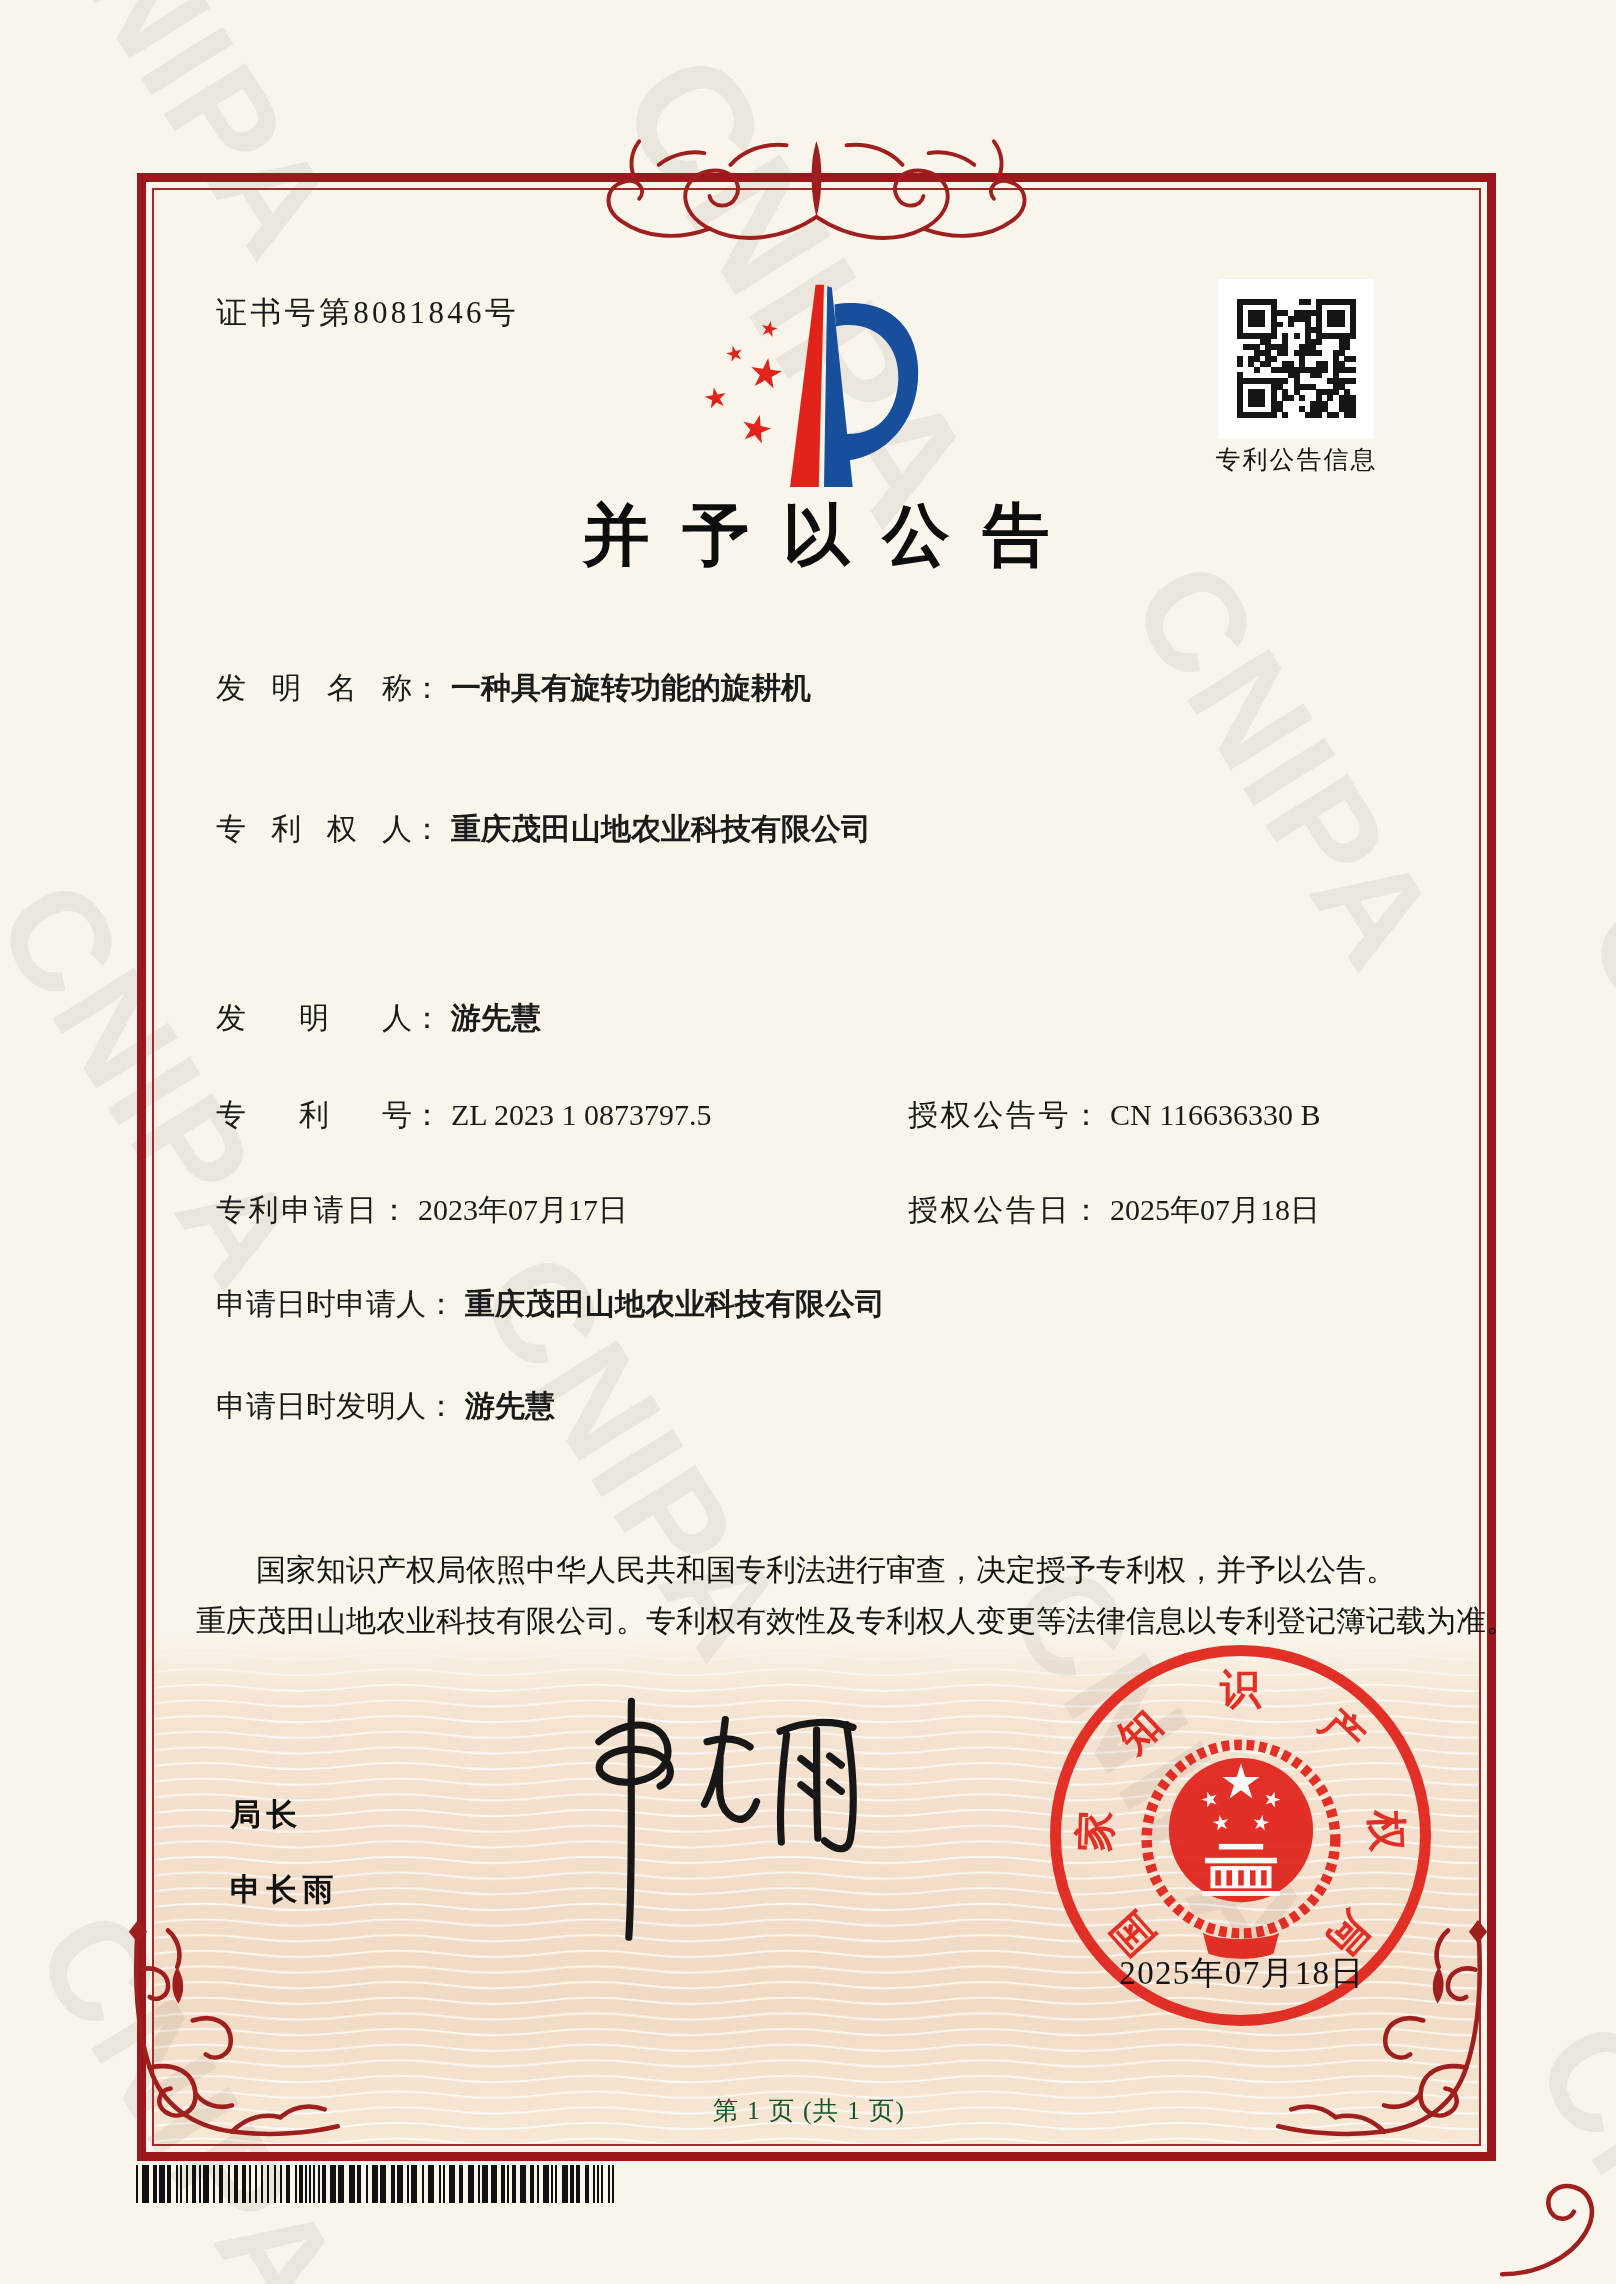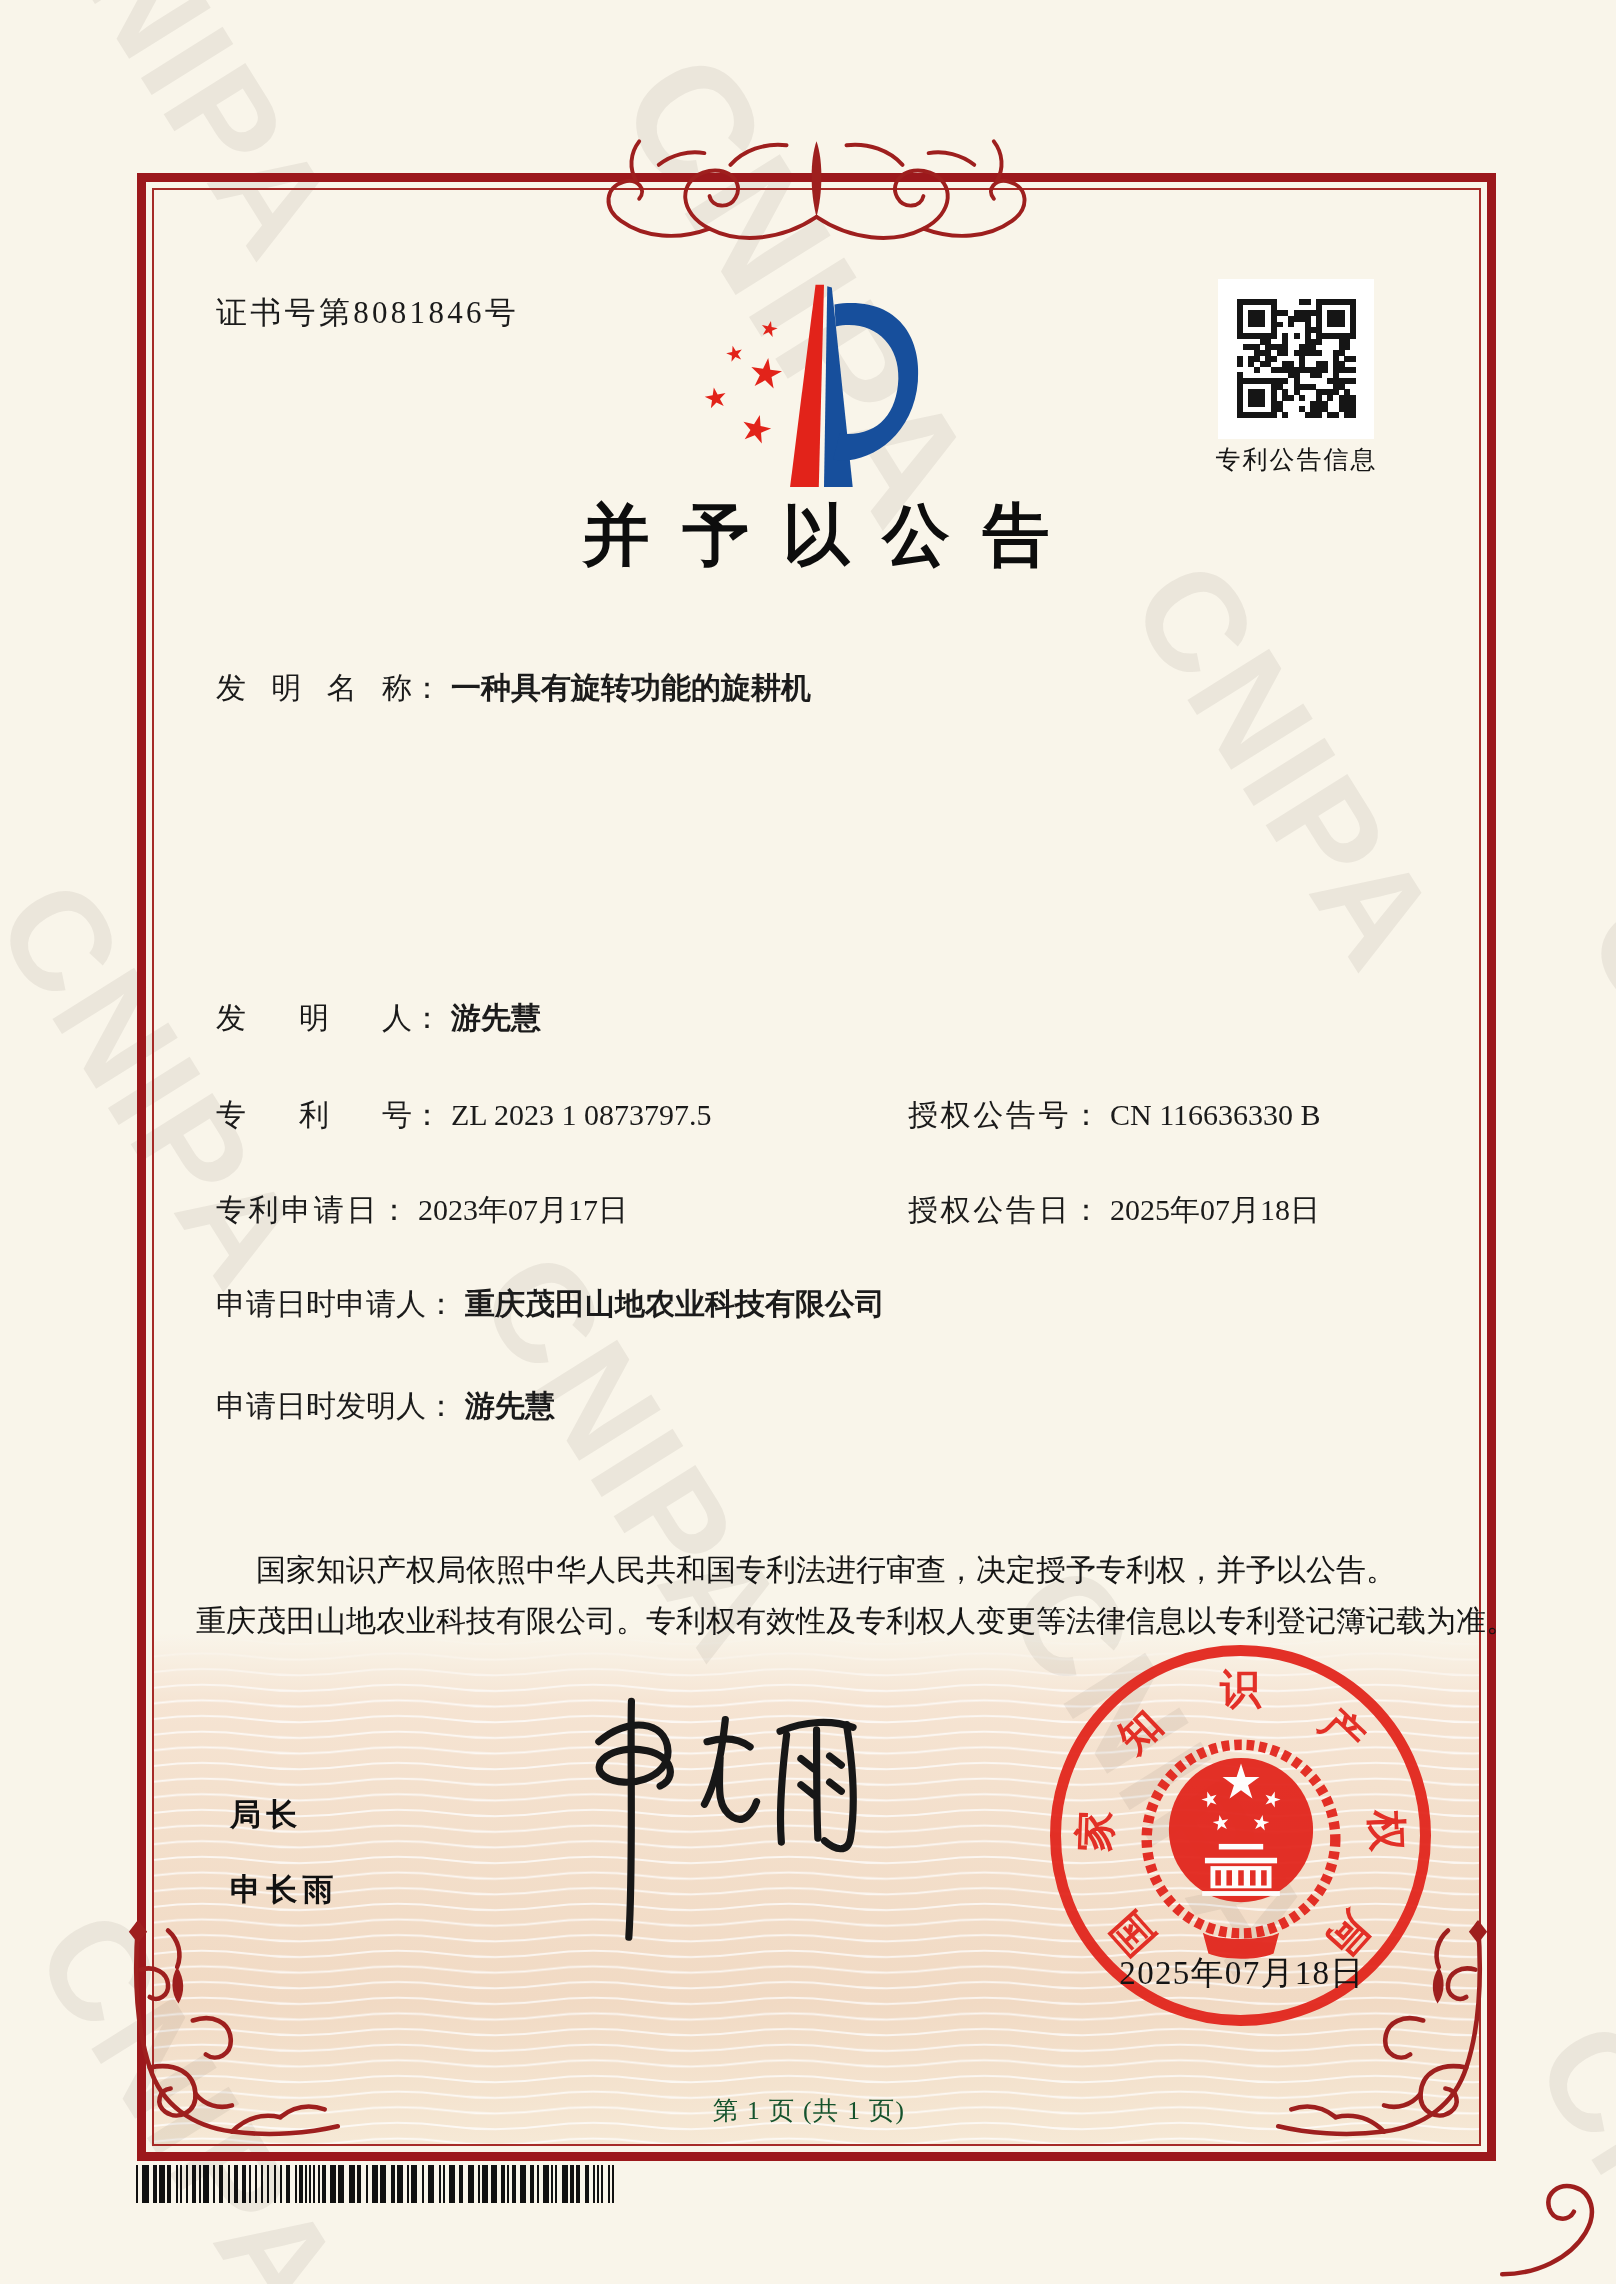--- a/index.html
+++ b/index.html
@@ -424,20 +424,23 @@
         <i style="left: 113px; top: 113px; width: 5.8px; height: 5.8px;"></i>
       </div>
   </div>
   <div class="qr-label">专利公告信息</div>
 
   <div class="title">并予以公告</div>
 
   <div class="row" style="top:668px">
     <span class="lab sp">发明名称</span><span class="colon">：</span><span class="val strong">一种具有旋转功能的旋耕机</span>
   </div>
+  <div class="row" style="top:809px">
+    <span class="lab sp">专利权人</span><span class="colon">：</span><span class="val strong">重庆茂田山地农业科技有限公司</span>
+  </div>
   <div class="row" style="top:998px">
     <span class="lab sp">发明人</span><span class="colon">：</span><span class="val strong">游先慧</span>
   </div>
   <div class="row" style="top:1095px">
     <span class="lab sp">专利号</span><span class="colon">：</span><span class="val">ZL 2023 1 0873797.5</span>
   </div>
   <div class="row-r" style="top:1095px">
     <span class="lab ls2">授权公告号</span><span class="colon">：</span><span class="val">CN 116636330 B</span>
   </div>
   <div class="row" style="top:1190px">

